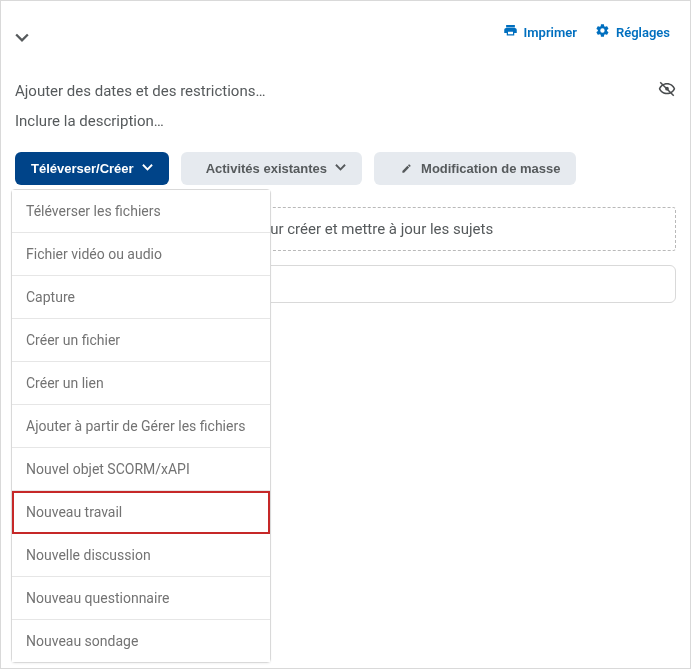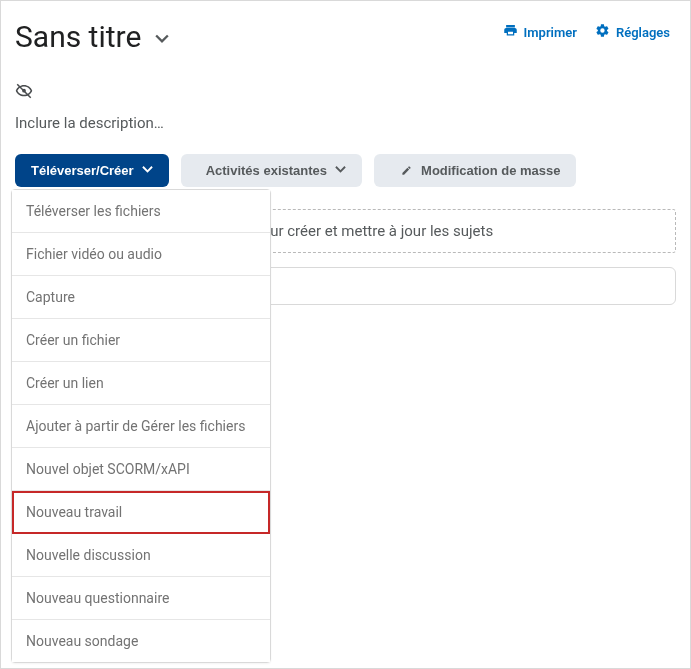--- a/index.html
+++ b/index.html
@@ -142,29 +142,29 @@
       <span>
         <svg viewBox="0 0 24 24">
             <path d="M19.14,12.94a7,7,0,0,0,.05-.94,7,7,0,0,0-.05-.94l2.11-1.65a.5.5,0,0,0,.12-.64l-2-3.46a.5.5,0,0,0-.61-.22l-2.49,1a7,7,0,0,0-1.63-.94L14.4,2.5A.5.5,0,0,0,13.9,2H9.9a.5.5,0,0,0-.5.42L9.16,5.15a7,7,0,0,0-1.63.94l-2.49-1a.5.5,0,0,0-.61.22l-2,3.46a.5.5,0,0,0,.12.64L4.66,11.06a7,7,0,0,0,0,1.88L2.55,14.59a.5.5,0,0,0-.12.64l2,3.46a.5.5,0,0,0,.61.22l2.49-1a7,7,0,0,0,1.63.94l.24,2.65a.5.5,0,0,0,.5.42h4a.5.5,0,0,0,.5-.42l.24-2.65a7,7,0,0,0,1.63-.94l2.49,1a.5.5,0,0,0,.61-.22l2-3.46a.5.5,0,0,0-.12-.64ZM11.9,15.5A3.5,3.5,0,1,1,15.4,12,3.5,3.5,0,0,1,11.9,15.5Z"></path>
           </svg>
       </span>
       <span>Réglages</span>
     </div>
   </div>
 
   <h1 class="title-row">
-    <span class="title-text">Sans titre</span>
     <span class="title-chevron">
       <svg viewBox="0 0 12 12">
           <path d="M1 3 L6 8 L11 3" fill="none" stroke="#565a5c" stroke-width="2"></path>
         </svg>
     </span>
   </h1>
 
   <div class="field-row">
+    <span>Ajouter des dates et des restrictions…</span>
     <span class="visibility-icon">
       <svg viewBox="0 0 24 24">
           <path d="M12 6c3.79 0 7.17 2.13 8.82 5.5C19.17 14.87 15.79 17 12 17s-7.17-2.13-8.82-5.5C4.83 8.13 8.21 6 12 6m0-2C7 4 2.73 7.11 1 11.5 2.73 15.89 7 19 12 19s9.27-3.11 11-7.5C21.27 7.11 17 4 12 4zm0 5a2.5 2.5 0 1 1 0 5 2.5 2.5 0 0 1 0-5z"></path>
           <line x1="3" y1="3" x2="21" y2="21" stroke="#494c4e" stroke-width="2"></line>
         </svg>
     </span>
   </div>
 
   <div class="field-row">
     <span>Inclure la description…</span>

